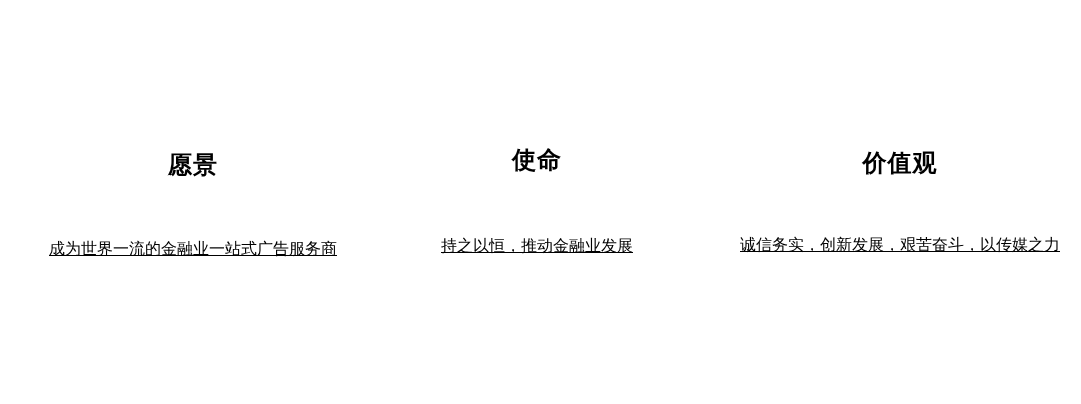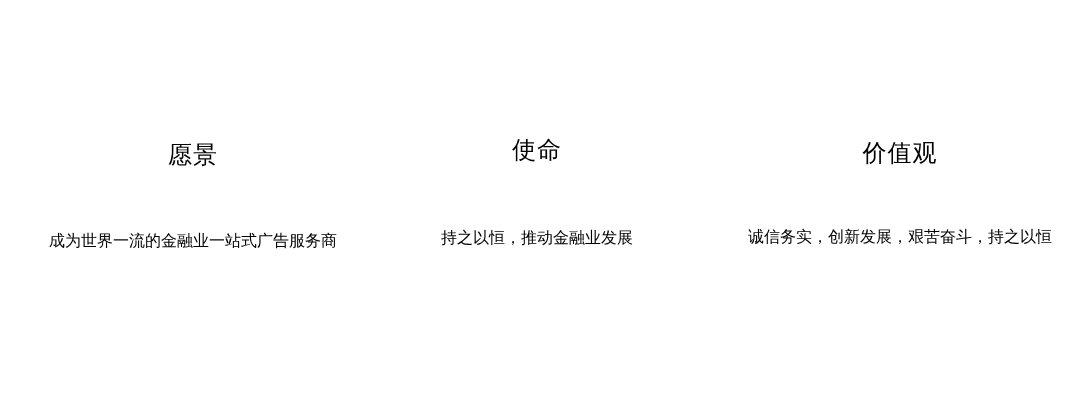--- a/index.html
+++ b/index.html
@@ -16,35 +16,36 @@
       color: #000000;
     }
     .col {
       position: absolute;
       text-align: center;
     }
     .col h2 {
       position: absolute;
       left: 0;
       right: 0;
-      margin: 0;
+      margin: 10px;
       font-size: 24px;
-      font-weight: normal;
+      font-weight: bold;
       line-height: 30px;
       white-space: nowrap;
       letter-spacing: 1px;
     }
     .col p {
       position: absolute;
       left: 0;
       right: 0;
-      margin: 0;
+      margin: 8px;
       font-size: 16px;
       line-height: 20px;
       white-space: nowrap;
+      text-decoration: underline;
     }
     
     #col-vision { left: 33px; width: 320px; top: 0; height: 404px; }
     #col-vision h2 { top: 140px; }
     #col-vision p { top: 231px; }
     
     #col-mission { left: 417px; width: 240px; top: 0; height: 345px; }
     #col-mission h2 { top: 135px; }
     #col-mission p { top: 228px; }
     
@@ -60,14 +61,14 @@
   <p>成为世界一流的金融业一站式广告服务商</p>
 </div>
 
 <div id="col-mission" class="col">
   <h2>使命</h2>
   <p>持之以恒，推动金融业发展</p>
 </div>
 
 <div id="col-values" class="col">
   <h2>价值观</h2>
-  <p>诚信务实，创新发展，艰苦奋斗，持之以恒</p>
+  <p>诚信务实，创新发展，艰苦奋斗，以传媒之力</p>
 </div>
 
 </body></html>

